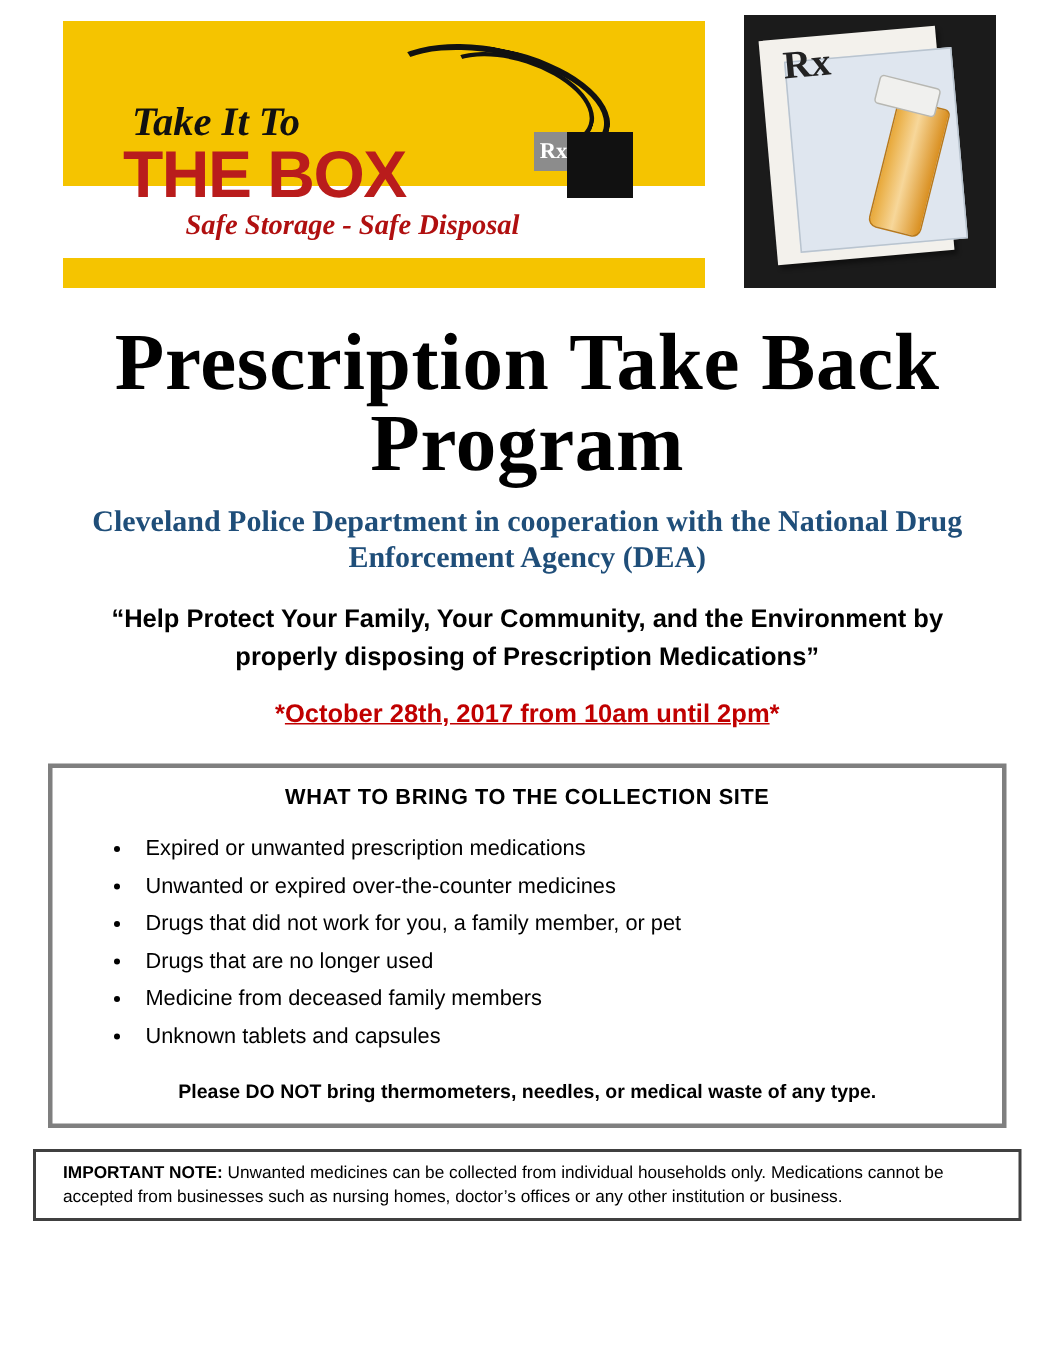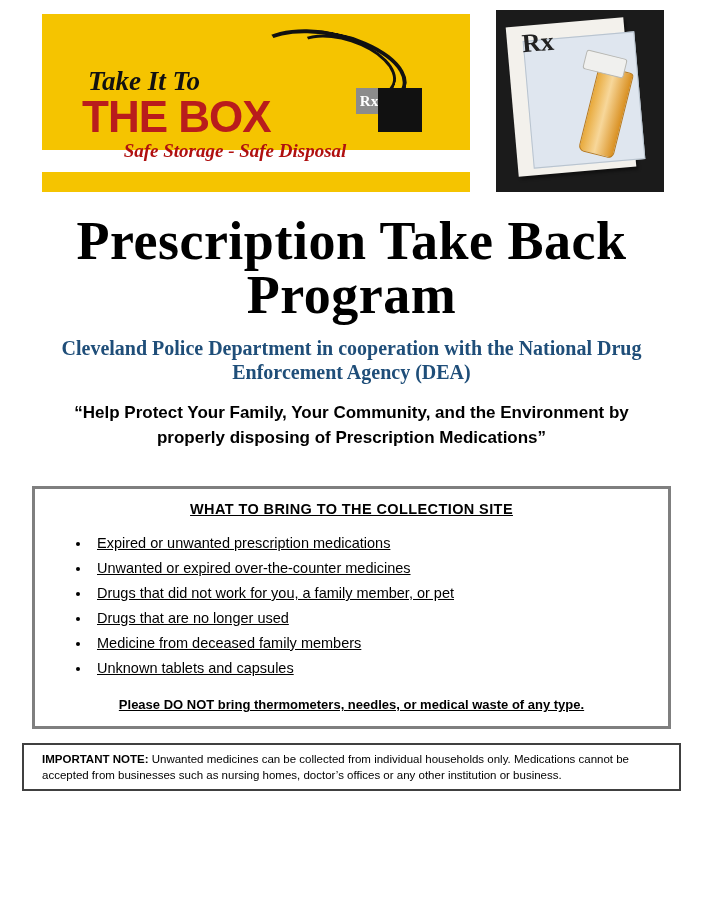--- a/index.html
+++ b/index.html
@@ -25,21 +25,21 @@
   
   .header {
     position: relative;
     height: 200px;
   }
   .logo-block {
     position: absolute;
     left: 42px;
     top: 14px;
     width: 428px;
-    height: 136px;
+    height: 110px;
     background: #f5c400;
   }
   .logo-take {
     position: absolute;
     left: 46px;
     top: 52px;
     font-family: "Liberation Serif", serif;
     font-weight: bold;
     font-style: italic;
     font-size: 27px;
@@ -246,26 +246,25 @@
     text-align: center;
     font-family: "Liberation Sans", sans-serif;
     font-weight: bold;
     font-size: 17px;
     color: #c00000;
   }
   .datetime u { text-decoration: underline; }
 
   
   .bring-box {
-    margin: 36px 32px 0 32px;
+    margin: 23px 32px 0 32px;
     border: 3px solid #7f7f7f;
     padding: 12px 10px 12px 10px;
     box-sizing: border-box;
     background: #ffffff;
-    text-decoration: underline;
   }
   .bring-title {
     text-align: center;
     font-family: "Liberation Sans", sans-serif;
     font-weight: bold;
     font-size: 14.5px;
     letter-spacing: 0.4px;
     margin-bottom: 14px;
   }
   .bring-list {
@@ -329,20 +328,23 @@
     </div>
   </div>
 
   <div class="title">Prescription Take Back Program</div>
 
   <div class="subtitle">Cleveland Police Department in cooperation with the National Drug Enforcement Agency (DEA)</div>
 
   <div class="quote">“Help Protect Your Family, Your Community, and the Environment by properly disposing of Prescription Medications”</div>
 
 
+  <div class="datetime">
+    <span>*</span><u>October 28th, 2017 from 10am until 2pm</u><span>*</span>
+  </div>
 
   <div class="bring-box">
     <div class="bring-title">WHAT TO BRING TO THE COLLECTION SITE</div>
     <ul class="bring-list">
       <li>Expired or unwanted prescription medications</li>
       <li>Unwanted or expired over-the-counter medicines</li>
       <li>Drugs that did not work for you, a family member, or pet</li>
       <li>Drugs that are no longer used</li>
       <li>Medicine from deceased family members</li>
       <li>Unknown tablets and capsules</li>

